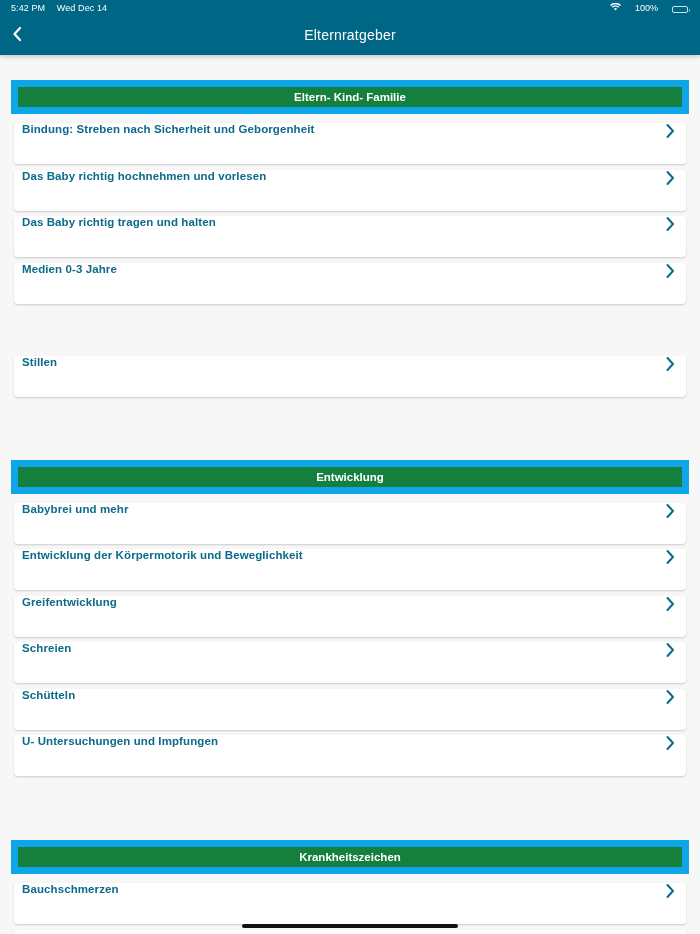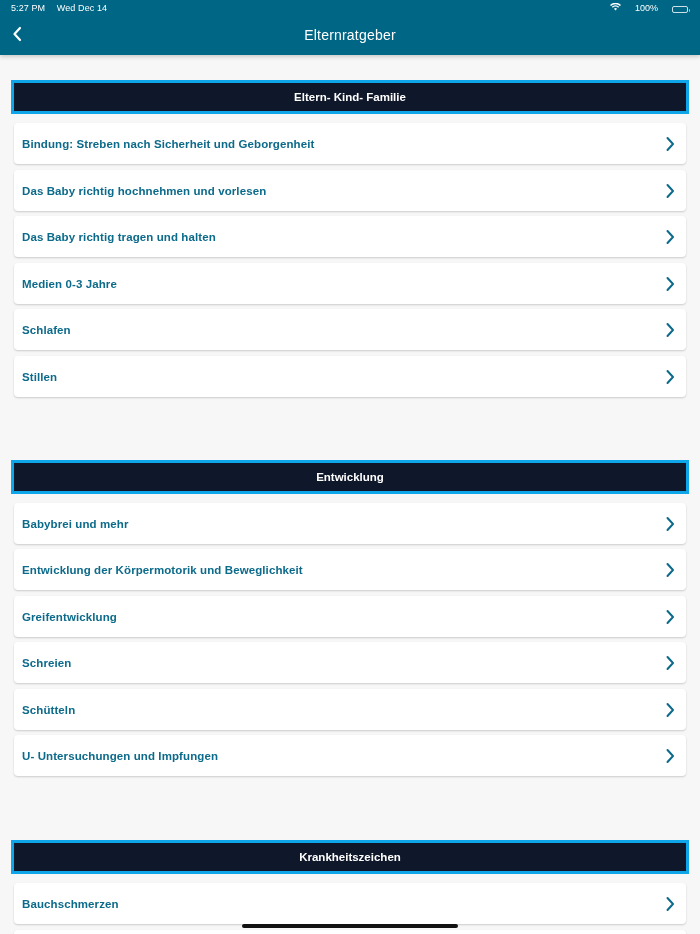--- a/index.html
+++ b/index.html
@@ -40,47 +40,47 @@
   }
   .nav-title {
     position: absolute; left: 0; right: 0; top: 27px; text-align: center;
     font-size: 14px; font-weight: normal; color: #fff; letter-spacing: 0.2px;
   }
   .content {
     position: absolute; left: 0; top: 55px; width: 700px; height: 879px; overflow: hidden;
   }
   .section-header {
     position: absolute; left: 11px; width: 678px; height: 34px;
-    background: #0f172a;
+    background: #15803d;
     color: #fff; font-size: 11.5px; font-weight: bold;
     display: flex; align-items: center; justify-content: center;
-    border: 3px solid #0ea5e9;
+    border: 7px solid #0ea5e9;
   }
   .card {
     position: absolute; left: 14px; width: 672px; height: 41px;
     background: #fff; border-radius: 4px;
     box-shadow: 0 1px 2px rgba(0,0,0,0.18);
-    display: flex; align-items: center; justify-content: space-between;
+    display: flex; justify-content: space-between;
     padding: 0 10px 0 8px; cursor: pointer;
   }
   .card-label {
     color: #0c6a8a; font-size: 11.5px; font-weight: bold; letter-spacing: 0.1px;
   }
   .chevron { width: 12px; height: 16px; display: flex; align-items: center; justify-content: center; }
   .home-indicator {
     position: absolute; left: 242px; top: 924px; width: 216px; height: 4px;
     background: #111; border-radius: 3px; z-index: 3;
   }
 </style>
 </head>
 <body>
 
 <div class="topbar">
   <div class="status-left">
-    <span>5:27 PM</span>
+    <span>5:42 PM</span>
     <span>Wed Dec 14</span>
   </div>
   <div class="status-right">
     <span>
       <svg width="11" height="8" viewBox="0 0 11 8">
           <path d="M5.5 7.5 L7 5.8 A2.2 2.2 0 0 0 4 5.8 Z" fill="#fff"></path>
           <path d="M1.8 3.8 A5.2 5.2 0 0 1 9.2 3.8 L8.2 4.8 A3.8 3.8 0 0 0 2.8 4.8 Z" fill="#fff"></path>
           <path d="M0 2 A7.8 7.8 0 0 1 11 2 L10 3 A6.4 6.4 0 0 0 1 3 Z" fill="#fff"></path>
         </svg>
     </span>
@@ -126,28 +126,20 @@
       </span>
   </div>
   <div class="card" style="top:208px">
     <span class="card-label">Medien 0-3 Jahre</span>
     <span class="chevron">
         <svg width="10" height="16" viewBox="0 0 10 16">
           <path d="M2.5 2 L8 8 L2.5 14" stroke="#0c6a8a" stroke-width="2" fill="none" stroke-linecap="round" stroke-linejoin="round"></path>
         </svg>
       </span>
   </div>
-  <div class="card" style="top:254px">
-    <span class="card-label">Schlafen</span>
-    <span class="chevron">
-        <svg width="10" height="16" viewBox="0 0 10 16">
-          <path d="M2.5 2 L8 8 L2.5 14" stroke="#0c6a8a" stroke-width="2" fill="none" stroke-linecap="round" stroke-linejoin="round"></path>
-        </svg>
-      </span>
-  </div>
   <div class="card" style="top:301px">
     <span class="card-label">Stillen</span>
     <span class="chevron">
         <svg width="10" height="16" viewBox="0 0 10 16">
           <path d="M2.5 2 L8 8 L2.5 14" stroke="#0c6a8a" stroke-width="2" fill="none" stroke-linecap="round" stroke-linejoin="round"></path>
         </svg>
       </span>
   </div>
 
   <div class="section-header" style="top:405px">Entwicklung</div>

